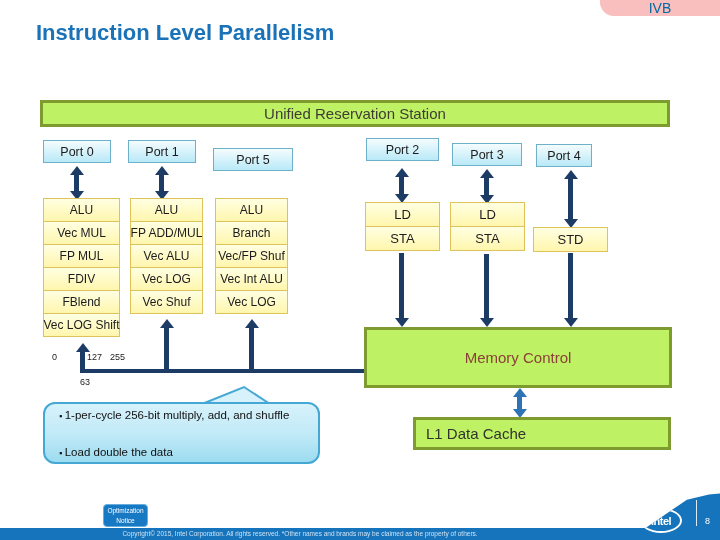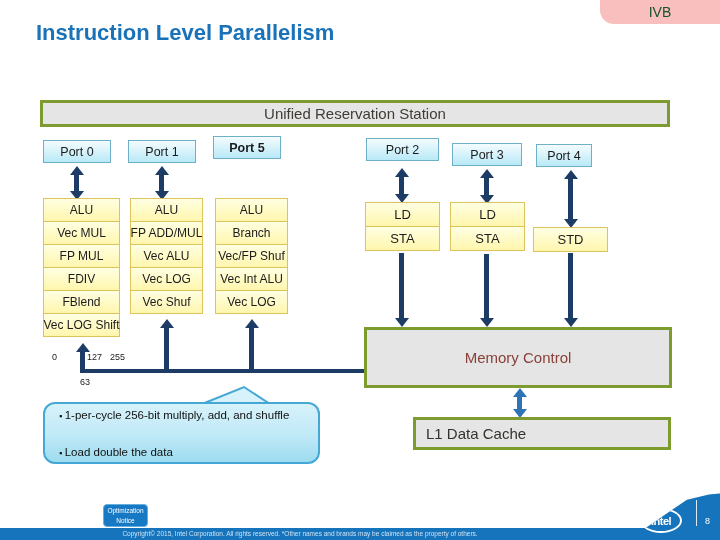--- a/index.html
+++ b/index.html
@@ -1,37 +1,37 @@
 <!DOCTYPE html>
 <html><head>
 <meta charset="utf-8">
 <style>
   html,body{margin:0;padding:0;background:#e8e8e8;}
   .stage{position:relative;width:720px;height:540px;background:#ffffff;overflow:hidden;
          font-family:"Liberation Sans",sans-serif;}
   .abs{position:absolute;box-sizing:border-box;}
 
   
-  .ivb{left:600px;top:0;width:120px;height:24px;background:#f9bebe;border-radius:0 0 0 14px;
-       display:flex;align-items:center;justify-content:center;color:#14532d;font-size:14px;}
+  .ivb{left:600px;top:0;width:120px;height:16px;background:#f9bebe;border-radius:0 0 0 14px;
+       display:flex;align-items:center;justify-content:center;color:#0369a1;font-size:14px;}
   .title{left:36px;top:20px;margin:0;font-size:22px;font-weight:bold;color:#1a73b8;}
 
   
-  .greenbox{background:#e5e5e5;border:3px solid #7e9b30;}
+  .greenbox{background:#bef264;border:3px solid #7e9b30;}
   .urs{left:40px;top:100px;width:630px;height:27px;display:flex;align-items:center;justify-content:center;
        font-size:15px;color:#403c35;}
   .mc{left:364px;top:327px;width:308px;height:61px;display:flex;align-items:center;justify-content:center;
       font-size:15px;color:#8a4038;}
   .l1{left:413px;top:417px;width:258px;height:33px;display:flex;align-items:center;
       padding-left:10px;font-size:15px;color:#33322c;}
 
   
   .pbox{height:23px;border:1px solid #6fb0c9;background:linear-gradient(180deg,#f4fcfe,#b9e9f7);
         display:flex;align-items:center;justify-content:center;font-size:12.5px;color:#1c1c1c;}
-  .p0{left:43px;top:140px;width:68px;} .p1{left:128px;top:140px;width:68px;} .p5{left:213px;top:136px;width:68px;font-weight:bold;}
+  .p0{left:43px;top:140px;width:68px;} .p1{left:128px;top:140px;width:68px;} .p5{left:213px;top:148px;width:80px;}
   .p2{left:366px;top:138px;width:73px;} .p3{left:452px;top:143px;width:70px;} .p4{left:536px;top:144px;width:56px;}
 
   
   .stack{position:absolute;}
   .ubox{height:24px;box-sizing:border-box;border:1px solid #dcc35b;margin-top:-1px;
         background:linear-gradient(180deg,#ffffe2,#fff6ad);display:flex;align-items:center;justify-content:center;
         font-size:12px;color:#1c1c1c;white-space:nowrap;}
   .ubox-lg{height:25px;font-size:13px;}
   .s0{left:43px;top:199px;width:77px;} .s1{left:130px;top:199px;width:73px;} .s5{left:215px;top:199px;width:73px;}
   .s2{left:365px;top:203px;width:75px;} .s3{left:450px;top:203px;width:75px;} .s4{left:533px;top:228px;width:75px;}

